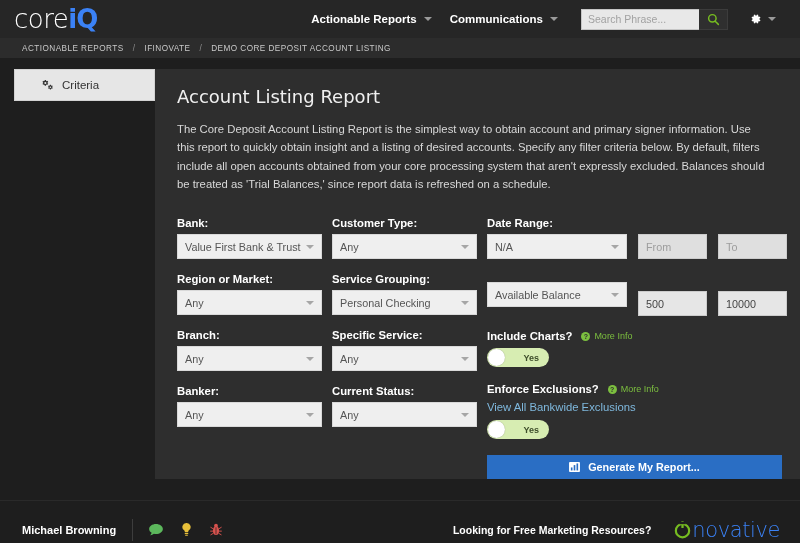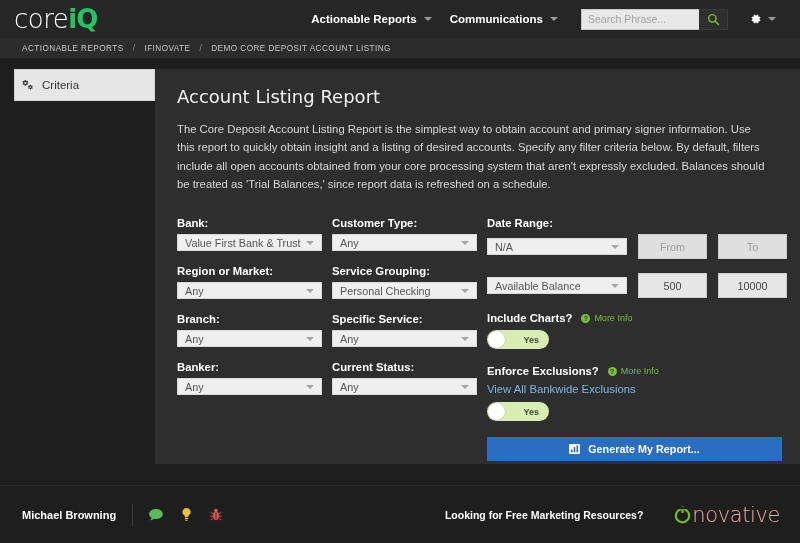--- a/index.html
+++ b/index.html
@@ -11,21 +11,21 @@
   }
   .app { width: 800px; height: 543px; position: relative; background: #1e1e1e; display: flex; flex-direction: column; }
 
   
   .topbar {
     height: 38px; background: #262626; display: flex; align-items: center;
     padding: 0 14px; flex: 0 0 38px;
   }
   .logo { font-size: 26px; letter-spacing: -0.5px; line-height: 1; display: flex; align-items: center; font-family: "DejaVu Sans", sans-serif; }
   .logo .core { color: #ffffff; font-weight: 300; }
-  .logo .iq { color: #22c55e; font-weight: 700; letter-spacing: -1px; }
+  .logo .iq { color: #3b82f6; font-weight: 700; letter-spacing: -1px; }
 
   .topnav { margin-left: auto; display: flex; align-items: center; gap: 0; }
   .navitem {
     color: #ffffff; font-size: 11.5px; font-weight: bold; padding: 0 9px;
     display: flex; align-items: center; gap: 7px; cursor: pointer; white-space: nowrap;
   }
   .caret { width: 0; height: 0; border-left: 4px solid transparent; border-right: 4px solid transparent; border-top: 4px solid #9a9a9a; display: inline-block; }
 
   .searchwrap { display: flex; align-items: center; margin: 0 10px 0 14px; }
   .searchinput {
@@ -46,55 +46,55 @@
     font-size: 8.2px; color: #c9c9c9; letter-spacing: 0.45px; flex: 0 0 20px; font-weight: 500;
   }
   .breadcrumb .sep { margin: 0 9px; color: #8e8e8e; }
   .bc-item { cursor: pointer; }
 
   
   .bodyrow { flex: 1; display: flex; align-items: flex-start; padding-top: 11px; }
   .sidebar { width: 155px; flex: 0 0 155px; padding-left: 14px; }
   .sideitem {
     background: #e6e6e6; border: 1px solid #d2d2d2; height: 32px; display: flex; align-items: center;
-    padding-left: 6px; gap: 8px; font-size: 11.5px; color: #333; cursor: pointer;
+    padding-left: 26px; gap: 8px; font-size: 11.5px; color: #333; cursor: pointer;
   }
 
   .content {
     flex: 1; background: #2e2e2e; margin-right: 20px; align-self: stretch;
     margin-bottom: 21px; padding: 17px 22px 0 22px; min-height: 0;
   }
   .page-title { color: #f0f0f0; font-size: 18px; font-weight: 400; margin-bottom: 13px; font-family: "DejaVu Sans", sans-serif; }
   .page-desc { color: #d8d8d8; font-size: 11.3px; line-height: 1.62; max-width: 592px; }
 
   
   .form { margin-top: 24px; display: flex; gap: 0; }
   .col { width: 155px; flex: 0 0 155px; }
   .col.wide { flex: 1 1 auto; width: auto; }
   .field { margin-bottom: 14px; }
   .flabel { color: #ffffff; font-size: 11.3px; font-weight: bold; margin-bottom: 5px; display: block; }
 
   .select {
-    position: relative; width: 145px; height: 17px; background: #efefef; border: 1px solid #d9d9d9;
+    position: relative; width: 145px; height: 25px; background: #efefef; border: 1px solid #d9d9d9;
     display: flex; align-items: center; padding: 0 20px 0 7px; font-size: 10.8px; color: #555;
     cursor: pointer; white-space: nowrap; overflow: hidden;
   }
   .select .sc {
     position: absolute; right: 7px; top: 50%; margin-top: -2px;
     width: 0; height: 0; border-left: 4px solid transparent; border-right: 4px solid transparent; border-top: 4px solid #a6a6a6;
   }
   .select.wide { width: 140px; }
 
   .row3 { display: flex; gap: 11px; align-items: center; }
   .txtinput {
     width: 69px; height: 25px; background: #dfdfdf; border: 1px solid #cccccc; font-size: 10.8px;
-    color: #444; padding: 0 7px; font-family: "Liberation Sans", sans-serif; outline: none; text-align: center;
+    color: #444; padding: 0 7px; font-family: "Liberation Sans", sans-serif; outline: none;
   }
   .txtinput::placeholder { color: #9d9d9d; }
-  .txtinput.filled { background: #e6e6e6; }
+  .txtinput.filled { background: #e6e6e6; margin-top: 18px; }
 
   
   .qrow { display: flex; align-items: center; gap: 9px; margin-bottom: 6px; }
   .qlabel { color: #ffffff; font-size: 11.3px; font-weight: bold; }
   .moreinfo { color: #7cbf3f; font-size: 9px; display: flex; align-items: center; gap: 4px; cursor: pointer; }
   .qmark {
     width: 9px; height: 9px; border-radius: 50%; background: #7cbf3f; color: #2e2e2e;
     font-size: 7px; font-weight: bold; display: flex; align-items: center; justify-content: center; line-height: 1;
   }
   .toggle {
@@ -117,23 +117,23 @@
 
   
   .footer {
     height: 58px; flex: 0 0 58px; background: #1e1e1e; display: flex; align-items: center;
     padding: 0 20px 0 22px; border-top: 1px solid #2a2a2a;
   }
   .fname { color: #ffffff; font-size: 11px; font-weight: bold; }
   .fdiv { width: 1px; height: 22px; background: #3d3d3d; margin: 0 16px; }
   .ficons { display: flex; align-items: center; gap: 18px; }
   .ficon { cursor: pointer; display: flex; align-items: center; }
-  .fright { margin-left: auto; display: flex; align-items: center; gap: 30px; }
+  .fright { margin-left: auto; display: flex; align-items: center; gap: 22px; }
   .fq { color: #ffffff; font-size: 10.5px; font-weight: bold; }
-  .onov { display: flex; align-items: center; font-size: 21px; color: #fca5a5; font-weight: 300; letter-spacing: -0.4px; font-family: "DejaVu Sans", sans-serif; }
+  .onov { display: flex; align-items: center; font-size: 21px; color: #3b82f6; font-weight: 300; letter-spacing: -0.4px; font-family: "DejaVu Sans", sans-serif; }
   .onov .pw { color: #76bc21; margin-right: 0px; display: inline-flex; }
 </style>
 </head>
 <body>
 
 <div class="app">
 
   <div class="topbar">
     <div class="logo">
       <span class="core">core</span>

